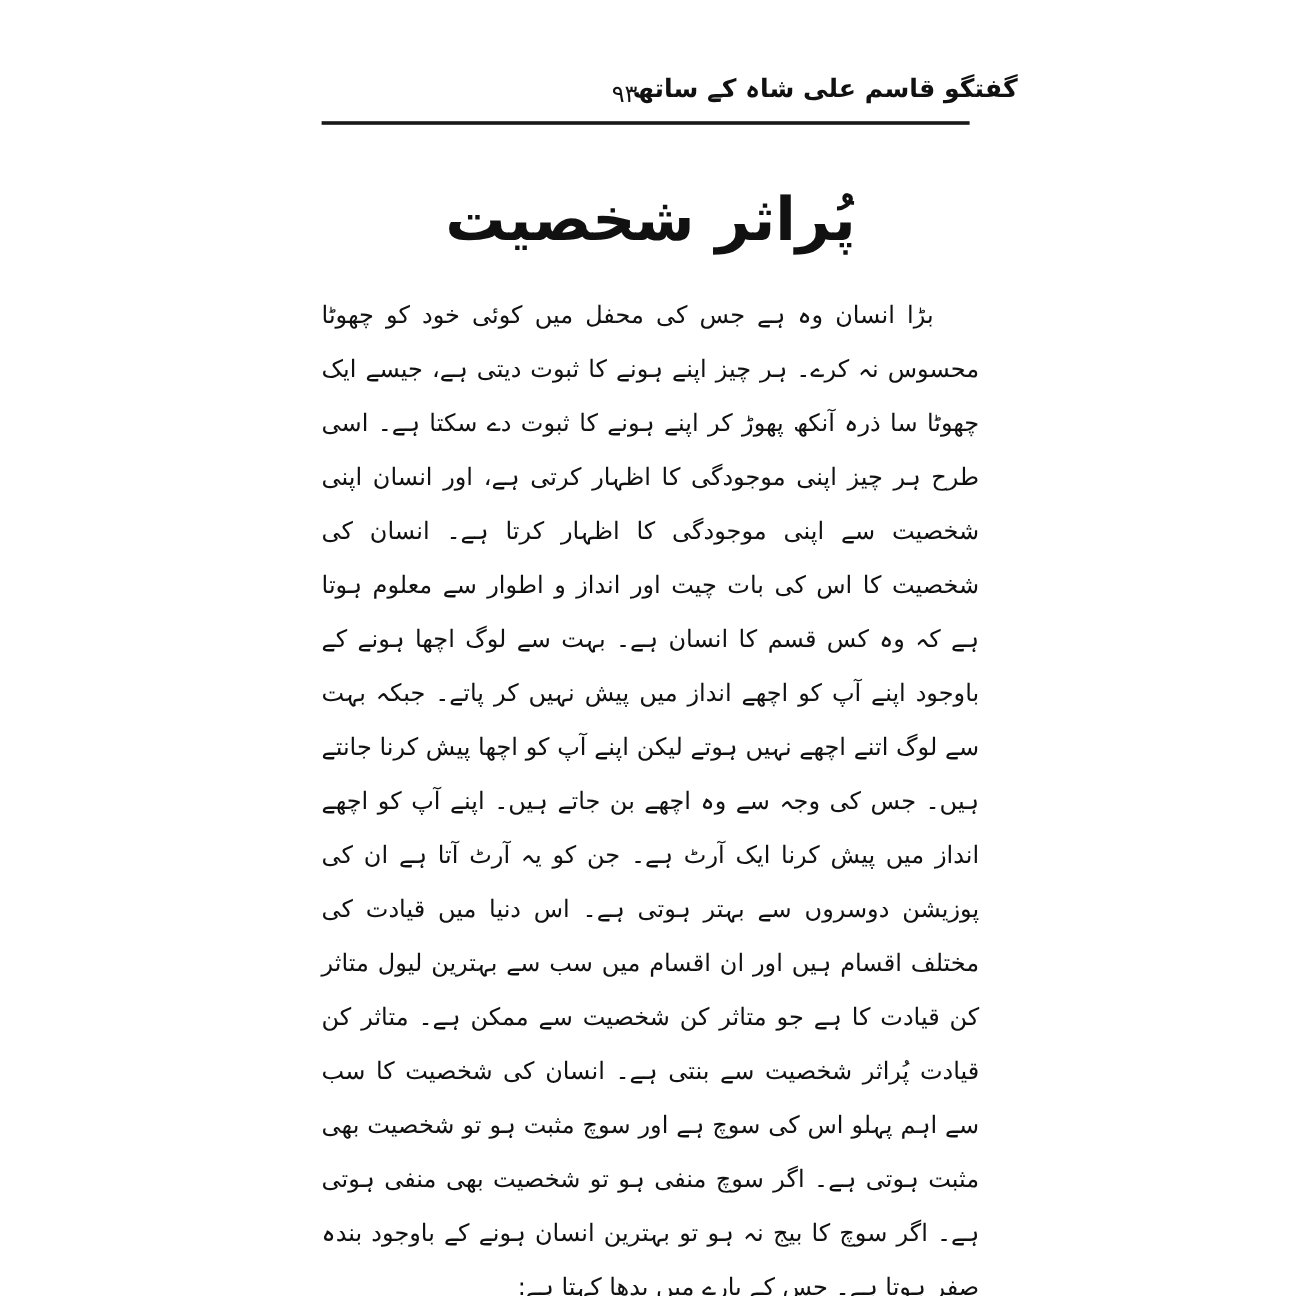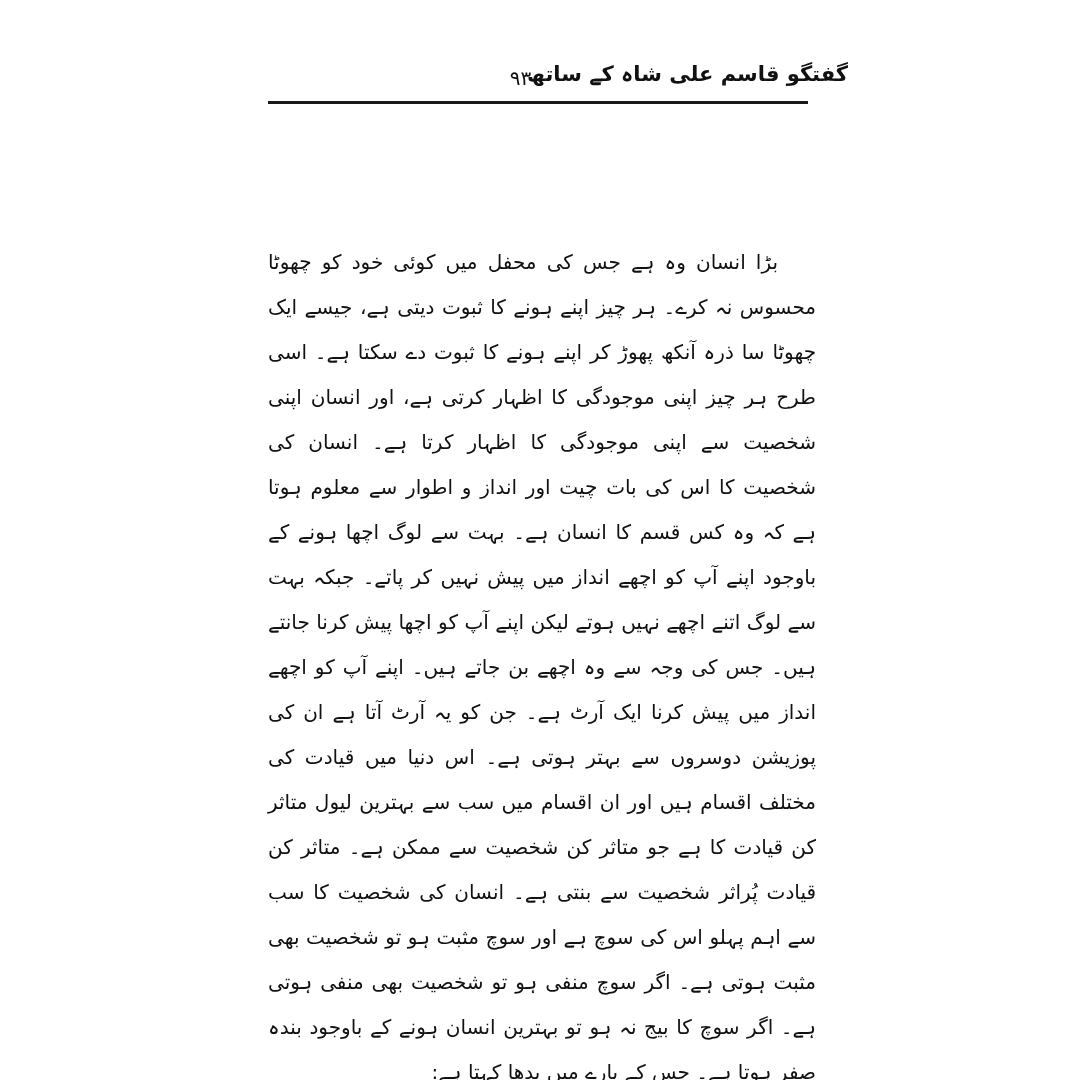--- a/index.html
+++ b/index.html
@@ -83,19 +83,20 @@
 
 <div class="page">
 
   <div class="running-header">
     <span class="book-title">گفتگو قاسم علی شاہ کے ساتھ</span>
     <span class="page-number">۹۳</span>
   </div>
 
   <div class="header-rule"></div>
 
+  <div class="chapter-title">پُراثر شخصیت</div>
 
   <div class="body-text">
     <div class="main-paragraph">بڑا انسان وہ ہے جس کی محفل میں کوئی خود کو چھوٹا محسوس نہ کرے۔ ہر چیز اپنے ہونے کا ثبوت دیتی ہے، جیسے ایک چھوٹا سا ذرہ آنکھ پھوڑ کر اپنے ہونے کا ثبوت دے سکتا ہے۔ اسی طرح ہر چیز اپنی موجودگی کا اظہار کرتی ہے، اور انسان اپنی شخصیت سے اپنی موجودگی کا اظہار کرتا ہے۔ انسان کی شخصیت کا اس کی بات چیت اور انداز و اطوار سے معلوم ہوتا ہے کہ وہ کس قسم کا انسان ہے۔ بہت سے لوگ اچھا ہونے کے باوجود اپنے آپ کو اچھے انداز میں پیش نہیں کر پاتے۔ جبکہ بہت سے لوگ اتنے اچھے نہیں ہوتے لیکن اپنے آپ کو اچھا پیش کرنا جانتے ہیں۔ جس کی وجہ سے وہ اچھے بن جاتے ہیں۔ اپنے آپ کو اچھے انداز میں پیش کرنا ایک آرٹ ہے۔ جن کو یہ آرٹ آتا ہے ان کی پوزیشن دوسروں سے بہتر ہوتی ہے۔ اس دنیا میں قیادت کی مختلف اقسام ہیں اور ان اقسام میں سب سے بہترین لیول متاثر کن قیادت کا ہے جو متاثر کن شخصیت سے ممکن ہے۔ متاثر کن قیادت پُراثر شخصیت سے بنتی ہے۔ انسان کی شخصیت کا سب سے اہم پہلو اس کی سوچ ہے اور سوچ مثبت ہو تو شخصیت بھی مثبت ہوتی ہے۔ اگر سوچ منفی ہو تو شخصیت بھی منفی ہوتی ہے۔ اگر سوچ کا بیج نہ ہو تو بہترین انسان ہونے کے باوجود بندہ صفر ہوتا ہے۔ جس کے بارے میں بدھا کہتا ہے:</div>
 
   </div>
 
 </div>
 
 </body></html>

